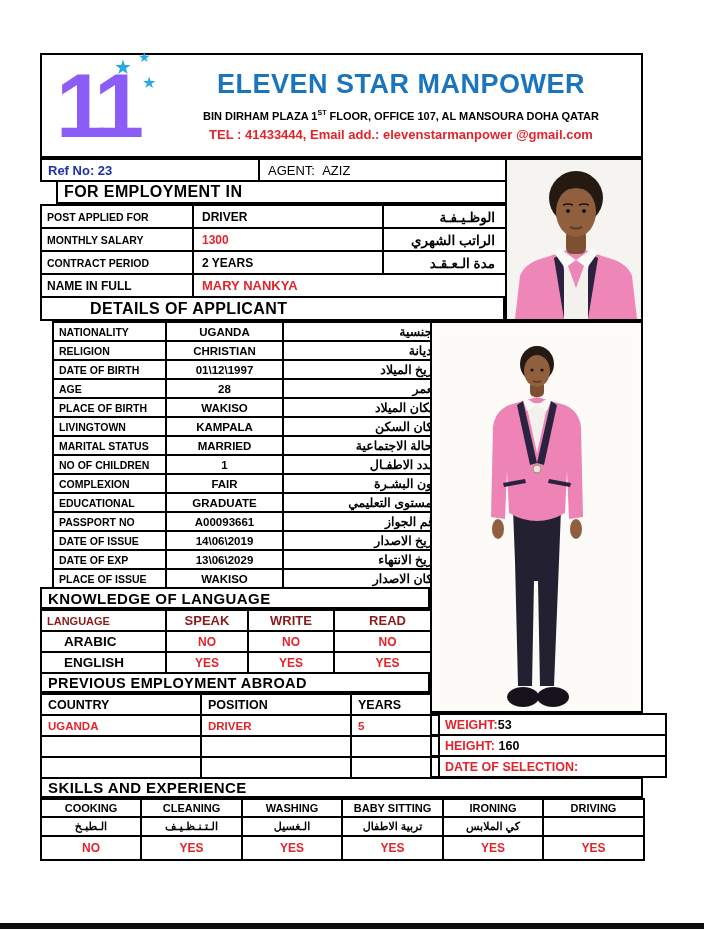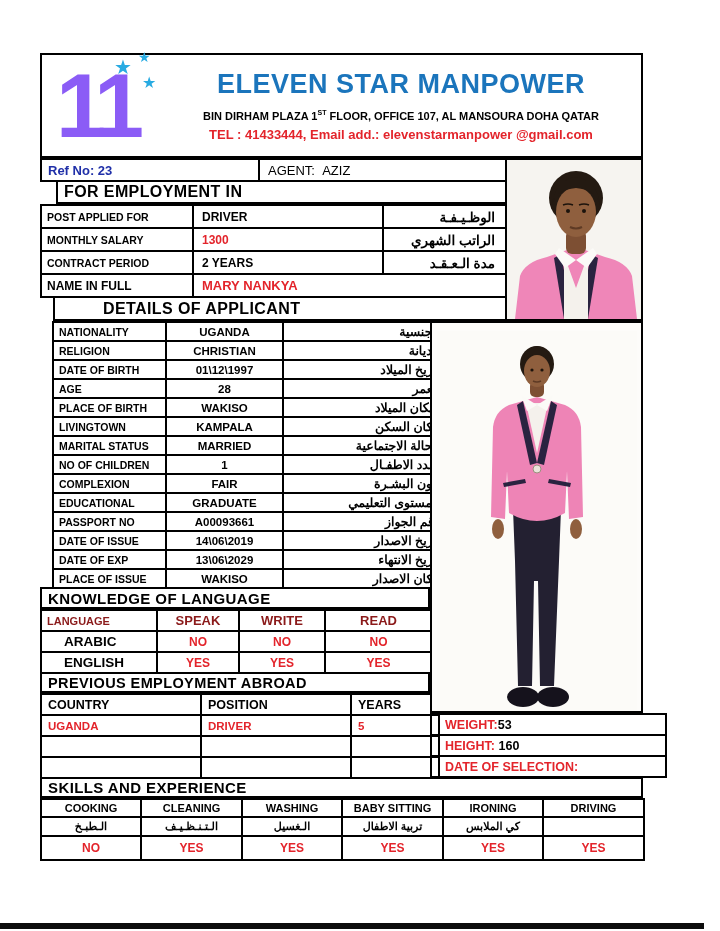--- a/index.html
+++ b/index.html
@@ -32,21 +32,21 @@
   #address-line{font-size:11px;font-weight:bold;color:#000;margin-top:9px;}
   #address-line sup{font-size:7px;}
   #contact-line{font-size:13px;font-weight:bold;color:#E3242B;margin-top:5px;}
   
   #ref-table{left:40px;top:158px;width:465px;}
   #ref-table td{height:22px;}
   #ref-cell{font-size:13px;font-weight:bold;padding-left:6px;}
   #agent-cell{font-size:13px;font-weight:normal;padding-left:8px;}
   
   #bar-employment{left:40px;top:180px;width:465px;height:24px;margin-left:16px;}
-  #bar-details{left:53px;top:296px;width:465px;height:25px;padding-left:48px;}
+  #bar-details{left:40px;top:296px;width:465px;height:25px;padding-left:48px;}
   #bar-language{left:40px;top:587px;width:390px;height:22px;}
   #bar-previous{left:40px;top:672px;width:390px;height:21px;}
   #bar-skills{left:40px;top:777px;width:603px;height:21px;}
   
   #emp-table{left:40px;top:204px;width:465px;}
   #emp-table td{height:23px;}
   
   #details-table{left:40px;top:321px;width:390px;margin-left:12px;}
   #details-table td{height:19px;}
   #details-table .ar{font-size:12.5px;}
@@ -202,21 +202,21 @@
         <td class="ar">مكان الاصدار</td>
       </tr>
 </tbody>
   </table>
 
 <div class="abs bar" id="bar-language" style="font-size:15px">KNOWLEDGE OF LANGUAGE</div>
 
 <table class="abs" id="lang-table">
   <tbody>
       <tr>
-    <td style="width:116px" class="lang-hdr darkred">LANGUAGE</td>
+    <td style="width:125px" class="lang-hdr darkred">LANGUAGE</td>
     <td style="width:82px" class="hdr darkred">SPEAK</td>
     <td style="width:86px" class="hdr darkred">WRITE</td>
     <td style="width:107px" class="hdr darkred">READ</td>
   </tr>
   <tr>
     <td class="lname">ARABIC</td>
     <td class="yn red">NO</td>
     <td class="yn red">NO</td>
     <td class="yn red">NO</td>
   </tr>

